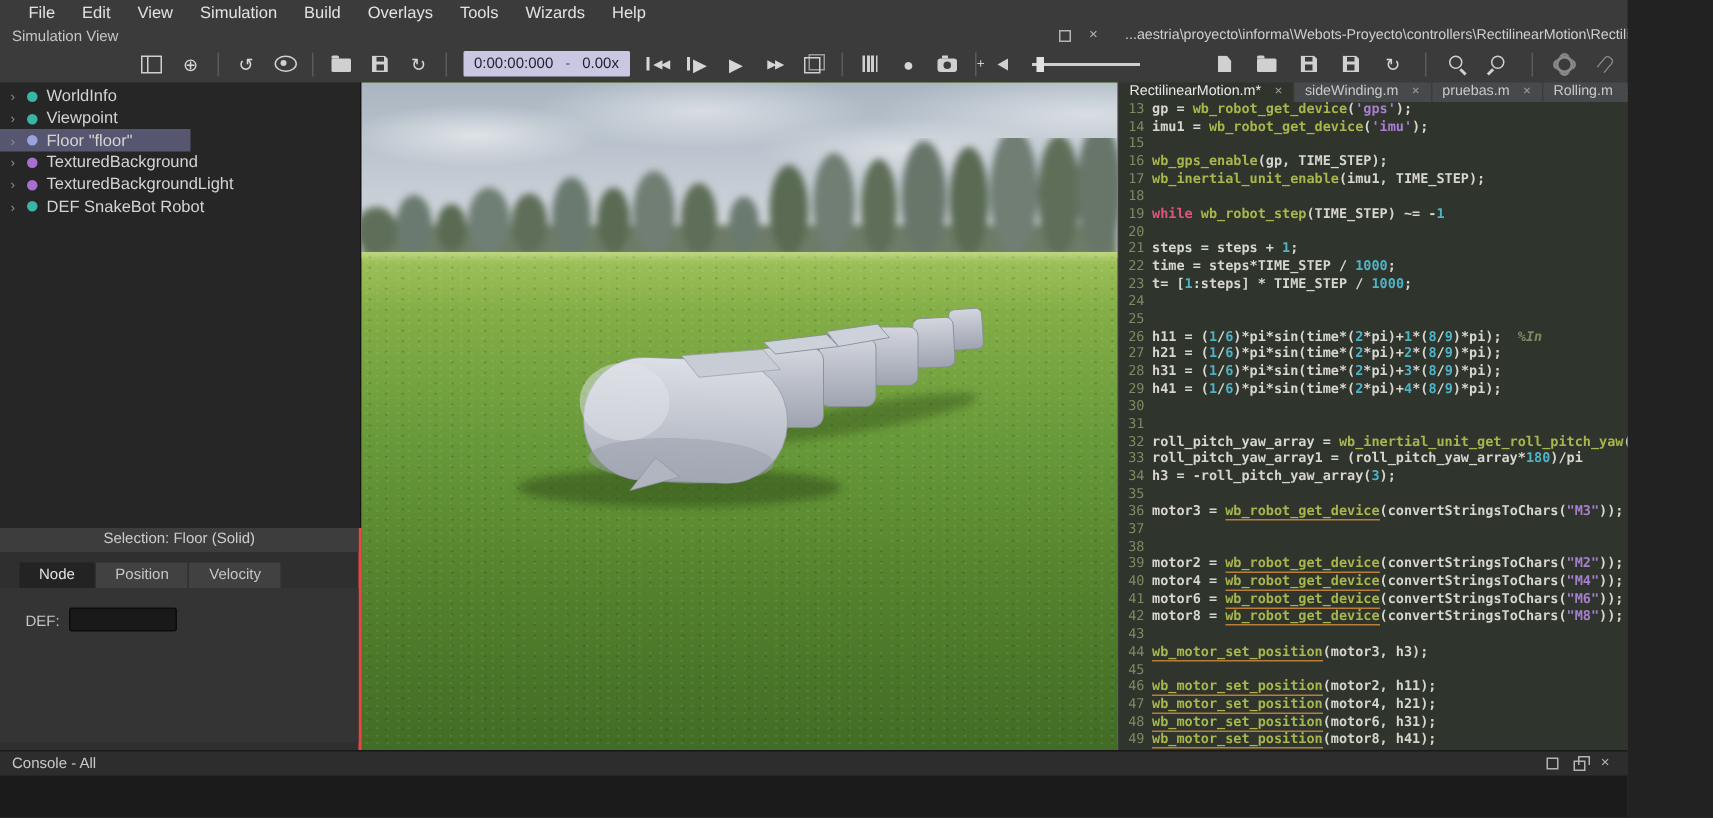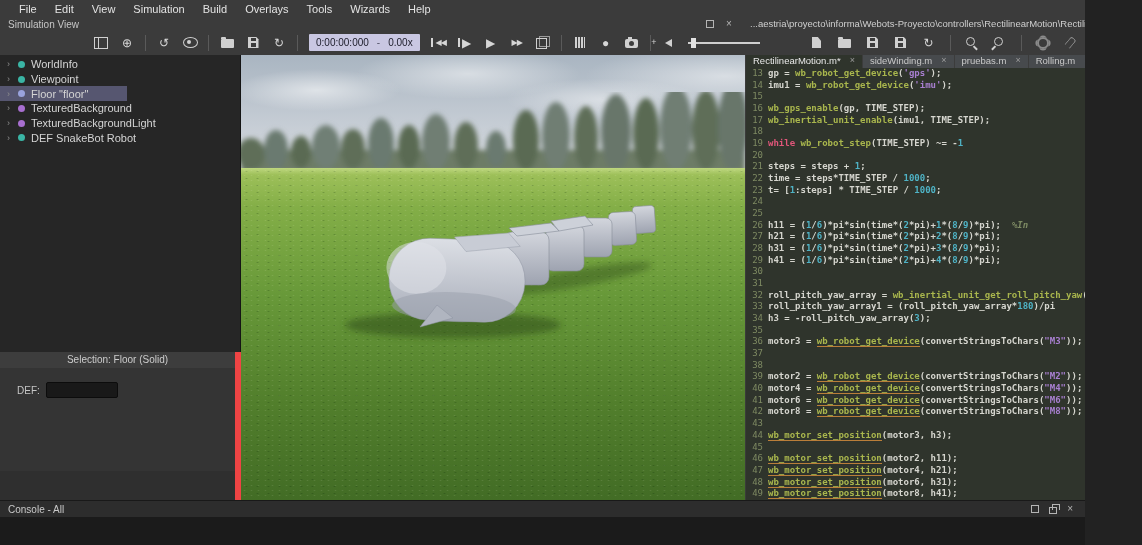--- a/index.html
+++ b/index.html
@@ -80,21 +80,21 @@
   .ct .u{border-bottom:1px solid rgba(210,140,60,.85);}
   .scrollbar{position:absolute;left:1134px;top:68px;width:8px;height:432px;background:#262a23;}
   .scrollbar .sb-handle{position:absolute;left:1px;top:42px;width:6px;height:212px;background:#5c5c5c;border-radius:2px;}
   
   .tree{position:absolute;left:0;top:55px;width:241px;height:297px;background:#262626;border-right:1px solid #141414;padding-top:2px;box-sizing:border-box;}
   .trow{height:14.7px;display:flex;align-items:center;padding-left:7px;font-size:11px;color:#d4d4d4;box-sizing:border-box;}
   .trow .chev{color:#8f8f8f;font-size:9px;width:9px;flex:none;}
   .trow .dot{width:7px;height:7px;border-radius:50%;margin:0 6px 0 2px;flex:none;}
   .trow.selected{background:#565670;max-width:127px;}
   
-  .selpanel{position:absolute;left:0;top:352px;width:241px;height:148px;background:#2f2f2f;border-right:6px solid #ef4444;box-sizing:border-box;}
+  .selpanel{position:absolute;left:0;top:352px;width:241px;height:148px;background:#2f2f2f;border-right:2px solid #ef4444;box-sizing:border-box;}
   .selheader{height:16px;background:#3d3d3d;text-align:center;font-size:10px;line-height:16px;color:#cccccc;}
   .seltabs{display:flex;margin:7px 0 0 13px;}
   .seltab{padding:3px 13px;font-size:10px;color:#c6c6c6;background:#414141;margin-right:1px;}
   .seltab.active{background:#232323;color:#e2e2e2;}
   .selbody{margin:0;background:#343434;height:103px;padding:12px 0 0 17px;box-sizing:border-box;}
   .deflabel{font-size:10px;color:#c6c6c6;}
   .definput{width:66px;height:12px;background:#191919;border:1px solid #0c0c0c;border-radius:2px;margin-left:6px;color:#ddd;font-size:9px;vertical-align:middle;}
   
   .console-bar{position:absolute;left:0;top:500px;width:100%;height:17px;background:#2d2d2d;border-top:1px solid #191919;display:flex;align-items:center;box-sizing:border-box;}
   .console-bar .clabel{margin-left:8px;font-size:10px;color:#c9c9c9;}
@@ -340,20 +340,25 @@
       </div>
       <div class="trow">
         <span class="chev">›</span>
         <span class="dot" style="background: rgb(58, 181, 165);"></span>
         <span>DEF SnakeBot Robot</span>
       </div>
     </div>
 
   <div class="selpanel">
     <div class="selheader">Selection: Floor (Solid)</div>
+    <div class="seltabs" id="seltabs">
+        <span class="seltab active">Node</span>
+        <span class="seltab">Position</span>
+        <span class="seltab">Velocity</span>
+      </div>
     <div class="selbody">
       <span class="deflabel">DEF:</span><input class="definput" type="text" value="" style="">
     </div>
   </div>
 
   <div class="viewport">
     <div class="sky"></div>
     <svg class="trees" viewBox="0 0 504 80" preserveAspectRatio="none">
       <defs>
           <filter id="tb" x="-20%" y="-20%" width="140%" height="140%">

